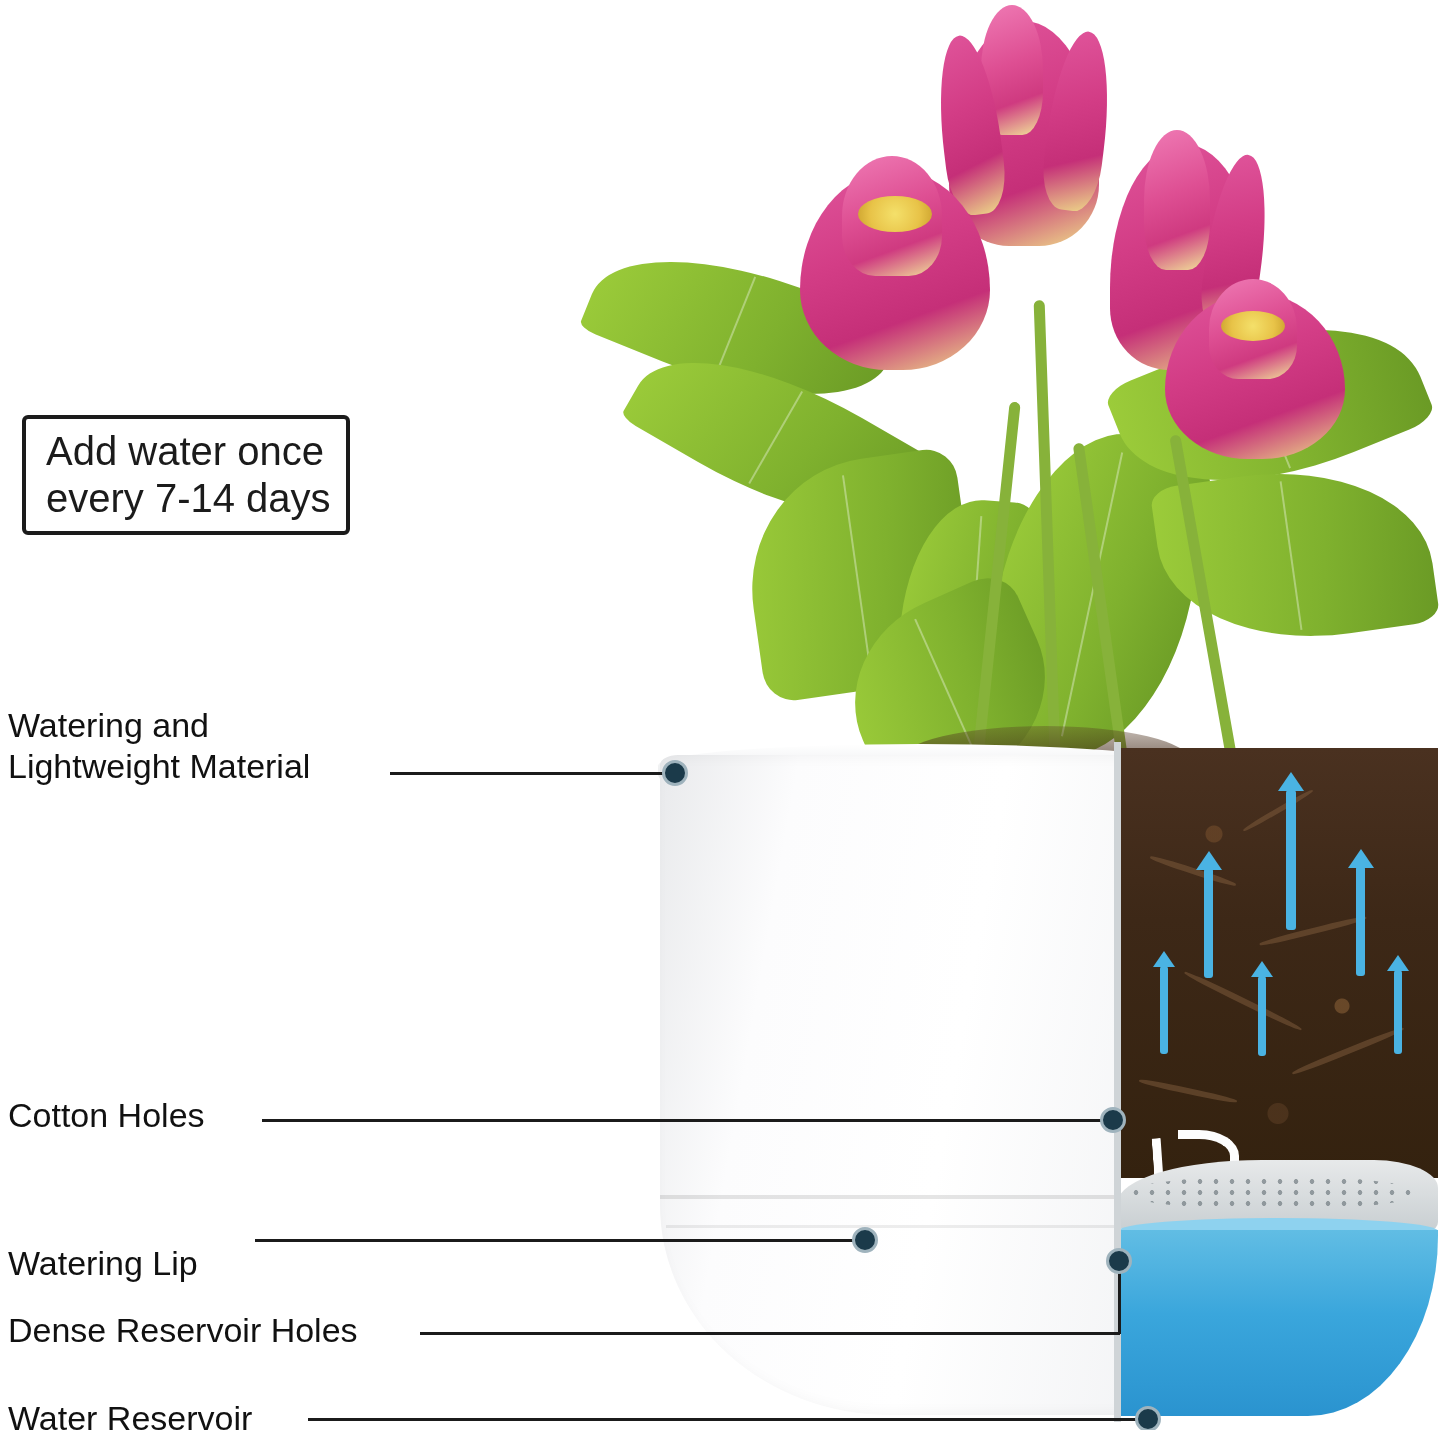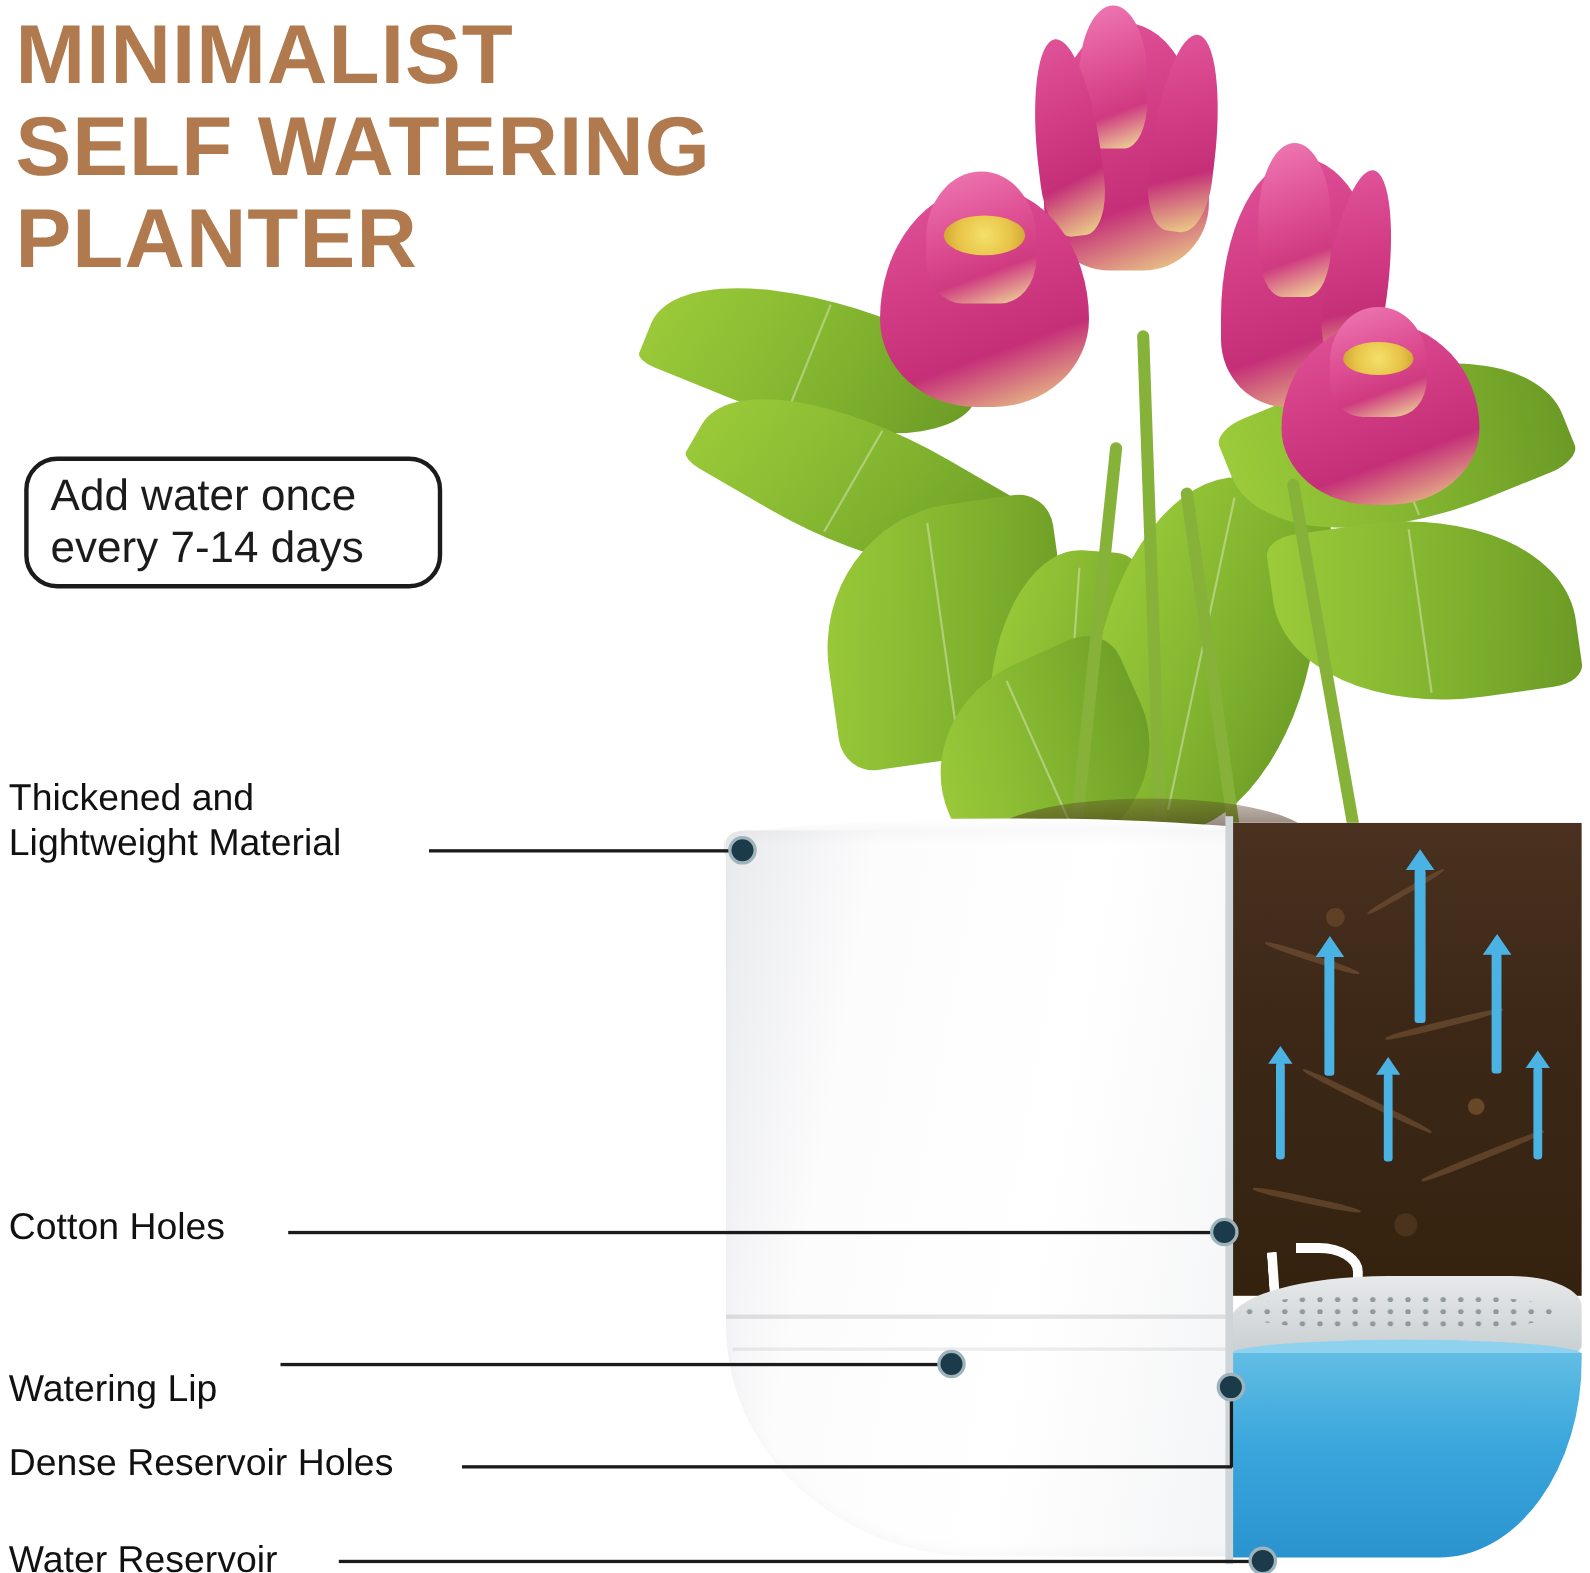--- a/index.html
+++ b/index.html
@@ -20,23 +20,23 @@
     font-size:76px;
     line-height:84px;
     letter-spacing:1px;
     color:#b07a4e;
     white-space:pre-line;
   }
 
   
   .badge{
     position:absolute;left:22px;top:415px;
-    width:380px;height:120px;
+    width:328px;height:120px;
     border:4px solid #1b1b1b;
-    border-radius:30px;
+    border-radius:6px;
     box-sizing:border-box;
     display:flex;align-items:center;
   }
   .badge-text{
     padding-left:20px;
     font-size:40px;line-height:47px;
     color:#1b1b1b;
     white-space:pre-line;
   }
 
@@ -176,23 +176,20 @@
     position:absolute;left:300px;top:726px;width:290px;height:70px;
     background:linear-gradient(180deg,#57392352,#3a2414);
     border-radius:50% 50% 0 0;
   }
 </style>
 </head>
 <body>
 
 <div id="stage">
 
-  <div class="headline">MINIMALIST
-SELF WATERING
-PLANTER</div>
 
   <div class="badge">
     <div class="badge-text">Add water once
 every 7-14 days</div>
   </div>
 
   <div id="product">
 
     <div class="leaf" style="left:-10px;top:268px;width:300px;height:120px;transform:rotate(22deg);border-radius:70% 6% 70% 6%;">
         <span class="leaf-vein"></span>
@@ -286,21 +283,21 @@
       </div>
 
       <div class="tray"></div>
       <div class="tray-holes"></div>
       <div class="water-top"></div>
       <div class="water"></div>
     </div>
     <div class="cut-edge"></div>
   </div>
 
-  <div class="label lbl-material">Thickened and
+  <div class="label lbl-material">Watering and
 Lightweight Material</div>
   <div class="leader" style="left:390px;top:772px;width:285px;"></div>
   <div class="dot" style="left:662px;top:760px;"></div>
 
   <div class="label lbl-cotton">Cotton Holes</div>
   <div class="leader" style="left:262px;top:1119px;width:850px;"></div>
   <div class="dot" style="left:1100px;top:1107px;"></div>
 
   <div class="label lbl-lip">Watering Lip</div>
   <div class="leader" style="left:255px;top:1239px;width:610px;"></div>

